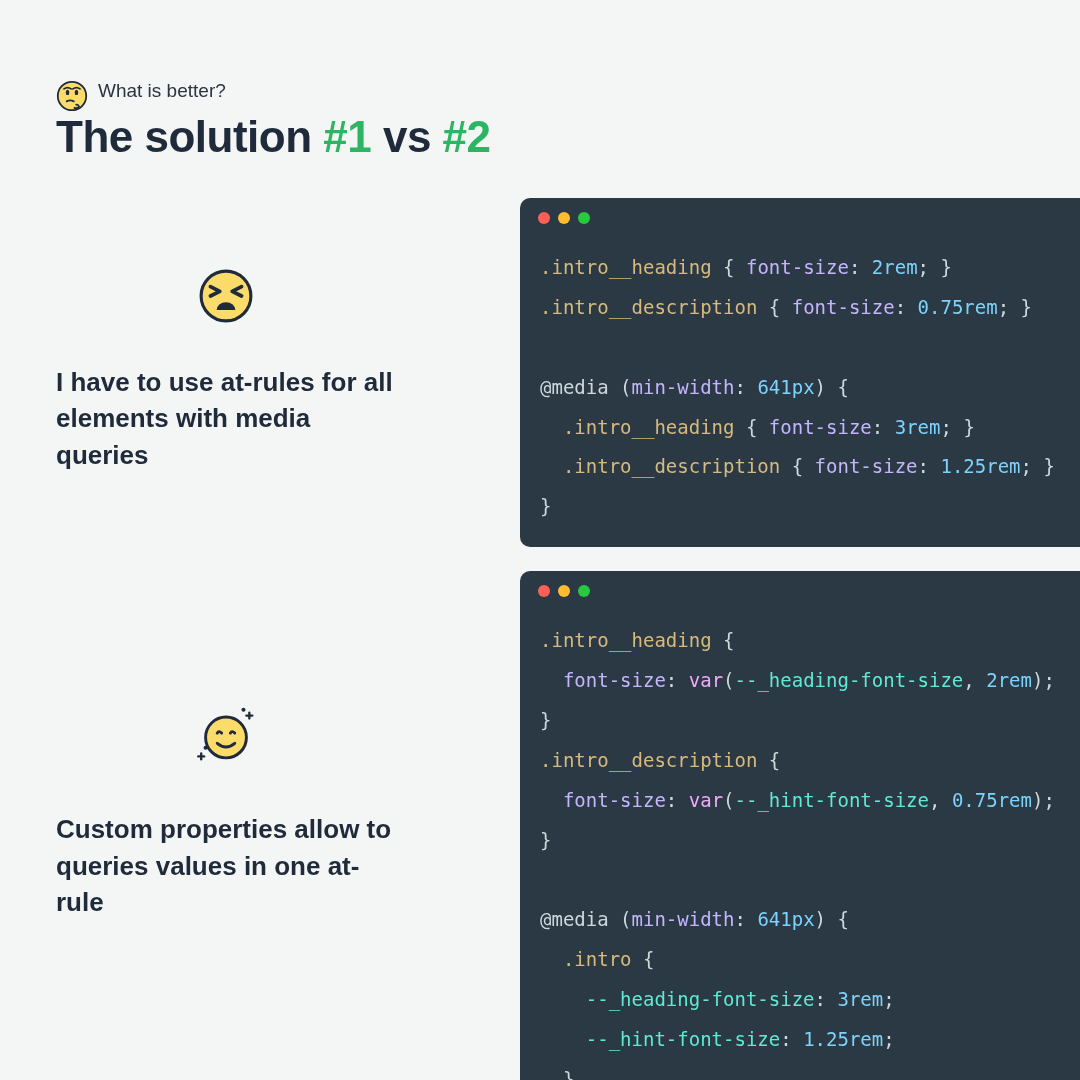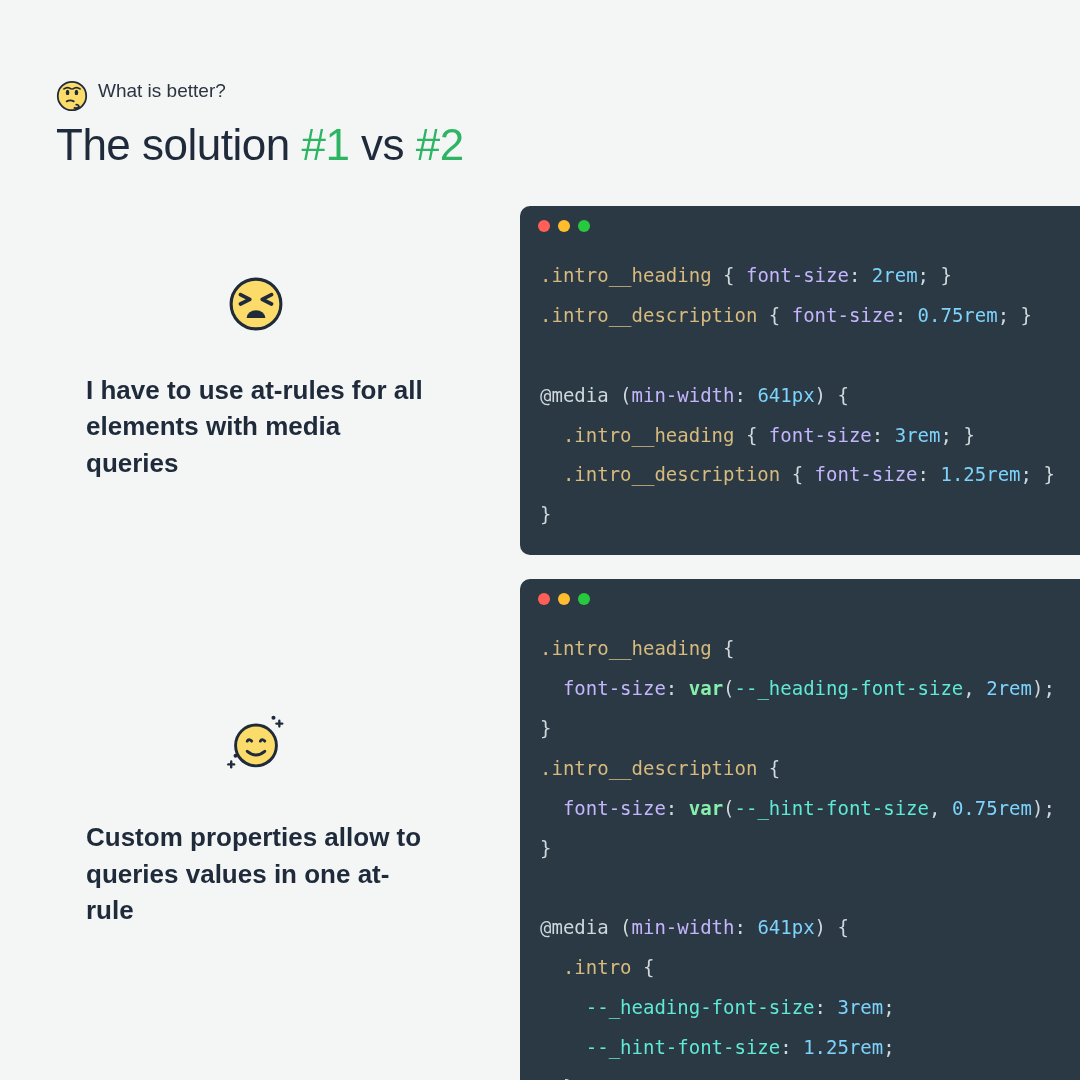--- a/index.html
+++ b/index.html
@@ -13,41 +13,40 @@
   }
   .page { padding: 80px 0 0 56px; }
   .kicker {
     display: flex;
     gap: 10px;
     font-size: 19px;
     color: #2b3440;
   }
   .kicker svg { display: block; }
   h1.title {
-    margin-top: 8px;
     font-size: 44px;
-    font-weight: 400;
+    font-weight: 700;
     letter-spacing: -0.5px;
     color: #1f2a3a;
   }
   h1.title .accent { color: #2db563; }
 
   .row {
     display: flex;
     align-items: flex-start;
     margin-top: 36px;
     gap: 24px;
   }
   .row + .row { margin-top: 24px; }
 
   .left {
     width: 440px;
     display: flex;
     flex-direction: column;
-    align-items: center;
+    align-items: flex-start;
     padding-top: 70px;
     padding-left: 0;
     padding-right: 40px;
   }
   .left-inner { width: 340px; }
   .emoji-box { display: flex; justify-content: center; margin-bottom: 40px; }
   .caption {
     font-size: 26px;
     font-weight: 800;
     line-height: 1.4;
@@ -75,21 +74,21 @@
     line-height: 2.1;
     padding: 16px 20px 0 20px;
     white-space: pre;
     color: #cfd8dc;
   }
   .sel  { color: #d7ba7d; }
   .prop { color: #c4b5fd; }
   .num  { color: #7dd3fc; }
   .punc { color: #cfd8dc; }
   .kw   { color: #cfd8dc; }
-  .fn   { color: #86efac; font-weight: bold; }
+  .fn   { color: #f0abfc; }
   .var  { color: #5eead4; }
 </style>
 </head>
 <body>
 
 <div class="page">
 
   <div class="kicker">
     <span>
       <svg width="32" height="32" viewBox="0 0 36 36">

